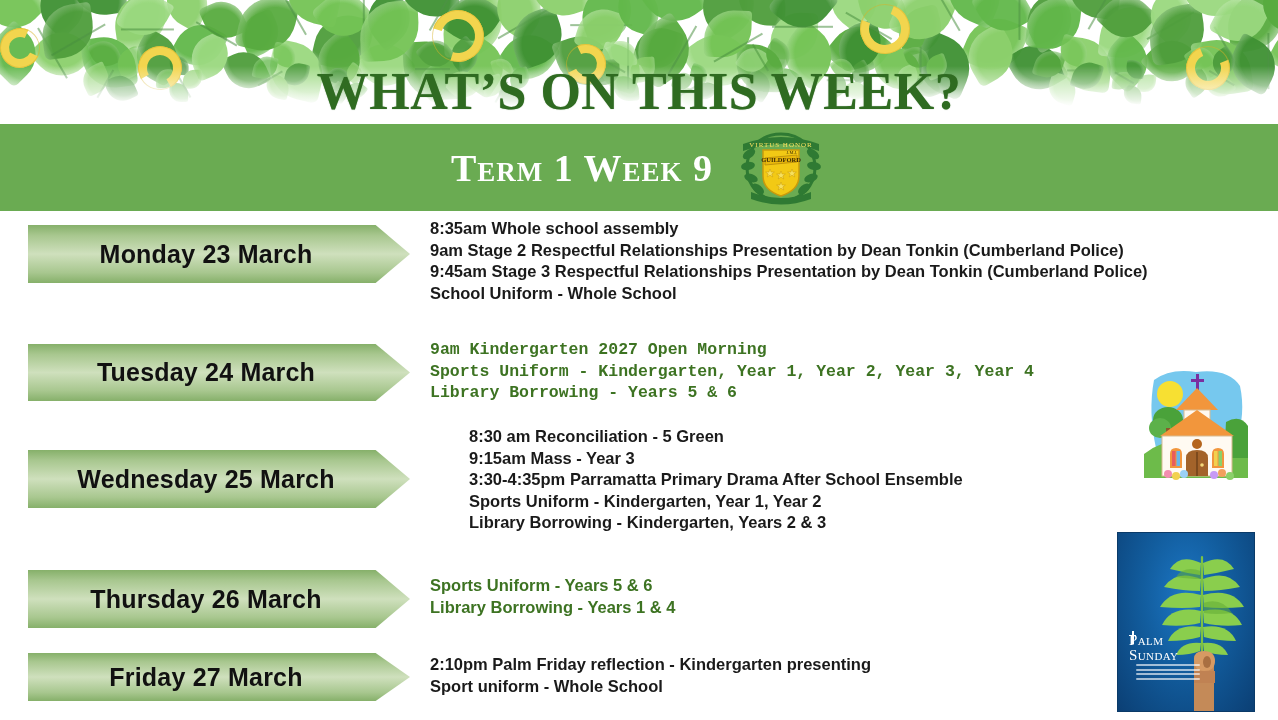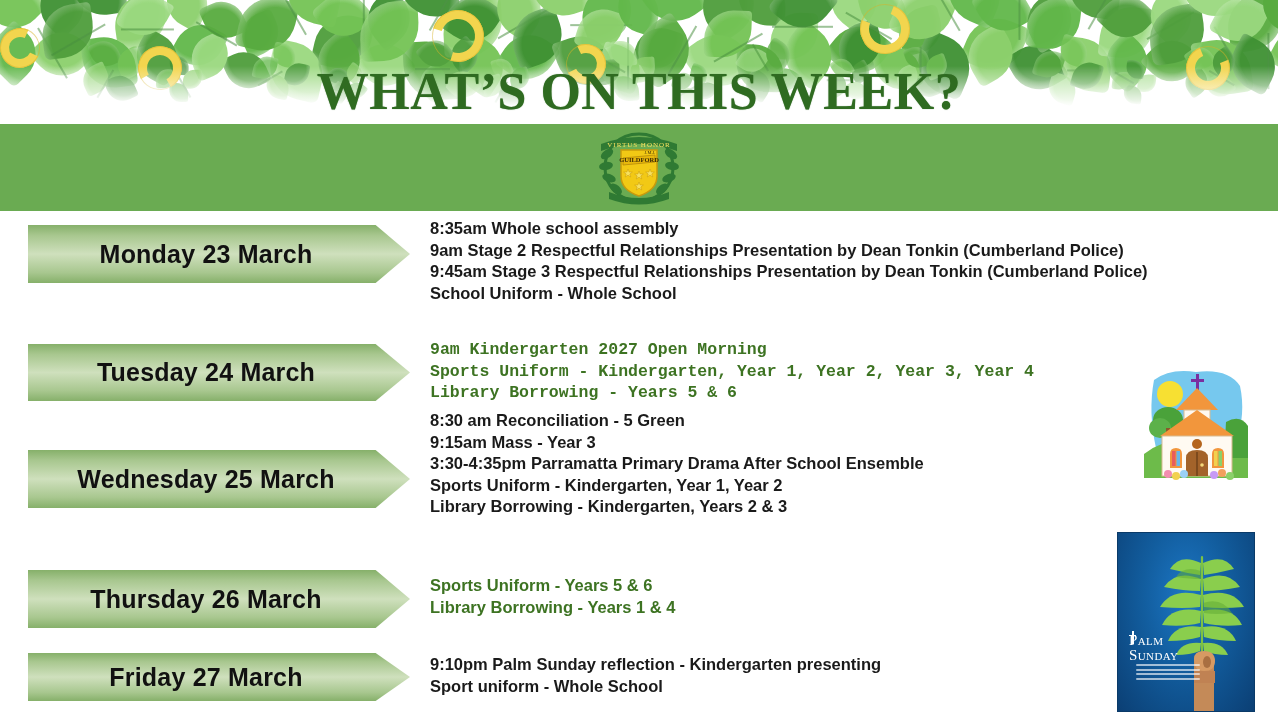--- a/index.html
+++ b/index.html
@@ -383,20 +383,21 @@
         <div class="horseshoe" style="left: 860px; top: 4px; width: 50px; height: 50px; transform: rotate(156deg);"></div>
         <div class="horseshoe" style="left: 1186px; top: 46px; width: 44px; height: 44px; transform: rotate(203deg);"></div>
         <div class="horseshoe" style="left: 0px; top: 28px; width: 40px; height: 40px; transform: rotate(250deg);"></div>
       </div>
     <div class="fade-white"></div>
   </div>
 
   <div class="main-title">WHAT’S ON THIS WEEK?</div>
 
   <div class="term-banner">
+    <span class="term-text">Term 1 Week 9</span>
     <span class="crest">
       <svg viewBox="0 0 92 80" width="92" height="80" aria-hidden="true">
 
         <g fill="#2f7a33">
           <path d="M46 6 C26 6 12 20 12 40 C12 58 26 72 46 74 C66 72 80 58 80 40 C80 20 66 6 46 6 Z" fill="none" stroke="#2f7a33" stroke-width="3"></path>
           <ellipse cx="14" cy="26" rx="7" ry="4" transform="rotate(-35 14 26)"></ellipse>
           <ellipse cx="13" cy="38" rx="7" ry="4" transform="rotate(-10 13 38)"></ellipse>
           <ellipse cx="16" cy="50" rx="7" ry="4" transform="rotate(20 16 50)"></ellipse>
           <ellipse cx="23" cy="61" rx="7" ry="4" transform="rotate(40 23 61)"></ellipse>
           <ellipse cx="78" cy="26" rx="7" ry="4" transform="rotate(35 78 26)"></ellipse>
@@ -438,39 +439,39 @@
         <span class="arrow-label">Tuesday 24 March</span>
       </div>
       <div class="events green" style="top: 339px; font-family: Liberation Mono, monospace;">
         <div>9am Kindergarten 2027 Open Morning</div>
         <div>Sports Uniform - Kindergarten, Year 1, Year 2, Year 3, Year 4</div>
         <div>Library Borrowing - Years 5 &amp; 6</div>
       </div>
       <div class="arrow" style="left: 28px; top: 450px; height: 58px;">
         <span class="arrow-label">Wednesday 25 March</span>
       </div>
-      <div class="events" style="top: 410px;">
+      <div class="events" style="top: 426px; margin-left: 39px;">
         <div>8:30 am Reconciliation - 5 Green</div>
         <div>9:15am Mass - Year 3</div>
         <div>3:30-4:35pm Parramatta Primary Drama After School Ensemble</div>
         <div>Sports Uniform - Kindergarten, Year 1, Year 2</div>
         <div>Library Borrowing - Kindergarten, Years 2 &amp; 3</div>
       </div>
       <div class="arrow" style="left: 28px; top: 570px; height: 58px;">
         <span class="arrow-label">Thursday 26 March</span>
       </div>
       <div class="events green" style="top: 575px;">
         <div>Sports Uniform - Years 5 &amp; 6</div>
         <div>Library Borrowing - Years 1 &amp; 4</div>
       </div>
       <div class="arrow" style="left: 28px; top: 653px; height: 48px;">
         <span class="arrow-label">Friday 27 March</span>
       </div>
       <div class="events" style="top: 654px;">
-        <div>9:10pm Palm Sunday reflection - Kindergarten presenting</div>
+        <div>2:10pm Palm Friday reflection - Kindergarten presenting</div>
         <div>Sport uniform - Whole School</div>
       </div>
     </div>
 
   <div class="church">
     <svg viewBox="0 0 112 120" width="112" height="120" aria-hidden="true">
       <path d="M14 18 Q30 6 56 10 Q88 6 100 24 Q106 52 96 80 L16 86 Q8 50 14 18 Z" fill="#76c8ee"></path>
       <circle cx="30" cy="32" r="13" fill="#f7e032"></circle>
       <path d="M4 92 Q30 72 58 80 Q86 72 108 92 L108 116 L4 116 Z" fill="#6dbb4a"></path>
       <path d="M86 60 Q100 52 108 64 L108 96 L84 96 Z" fill="#4aa23a"></path>

